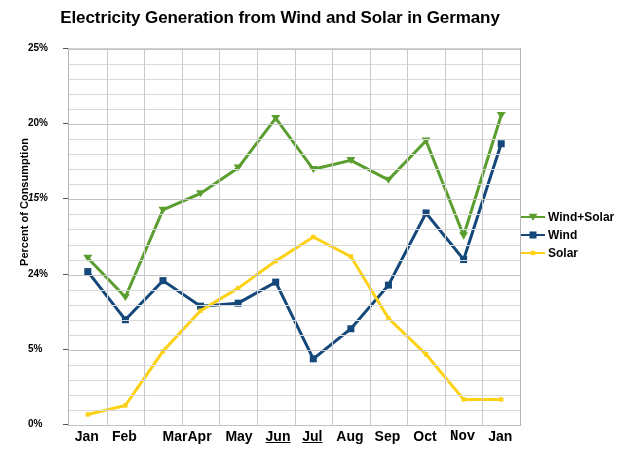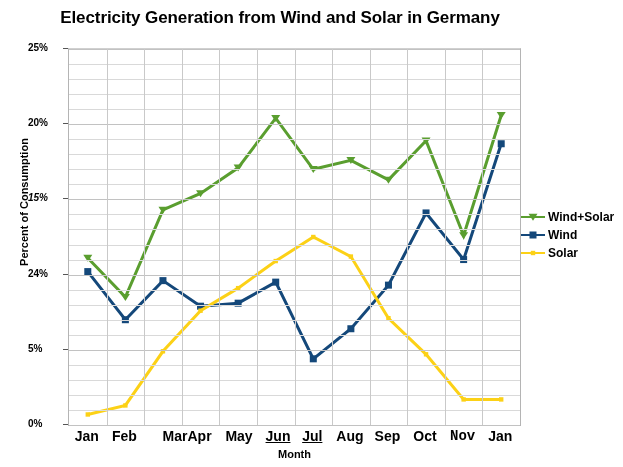--- a/index.html
+++ b/index.html
@@ -203,21 +203,20 @@
       <div class="xtick-label" style="left: 210px; text-decoration: underline;">Jun</div>
       <div class="xtick-label" style="left: 244.292px; text-decoration: underline;">Jul</div>
       <div class="xtick-label" style="left: 281.875px;">Aug</div>
       <div class="xtick-label" style="left: 319.458px;">Sep</div>
       <div class="xtick-label" style="left: 357.042px;">Oct</div>
       <div class="xtick-label" style="left: 394.625px; font-family: Liberation Mono, monospace;">Nov</div>
       <div class="xtick-label" style="left: 432.208px;">Jan</div>
     </div>
 
   <div id="y-axis-title">Percent of Consumption</div>
-  <div id="x-axis-title">Month</div>
 
   <div id="legend">
       <div class="legend-row">
         <span class="legend-swatch">
           <span class="legend-line" style="background: rgb(90, 158, 47);"></span>
           <svg width="24" height="12" style="position: absolute; left: 0px; top: 0px;">
             <polygon points="7.5,2.8 16.5,2.8 12,9.8" fill="#5a9e2f"></polygon>
           </svg>
         </span>
         <span class="legend-label">Wind+Solar</span>

